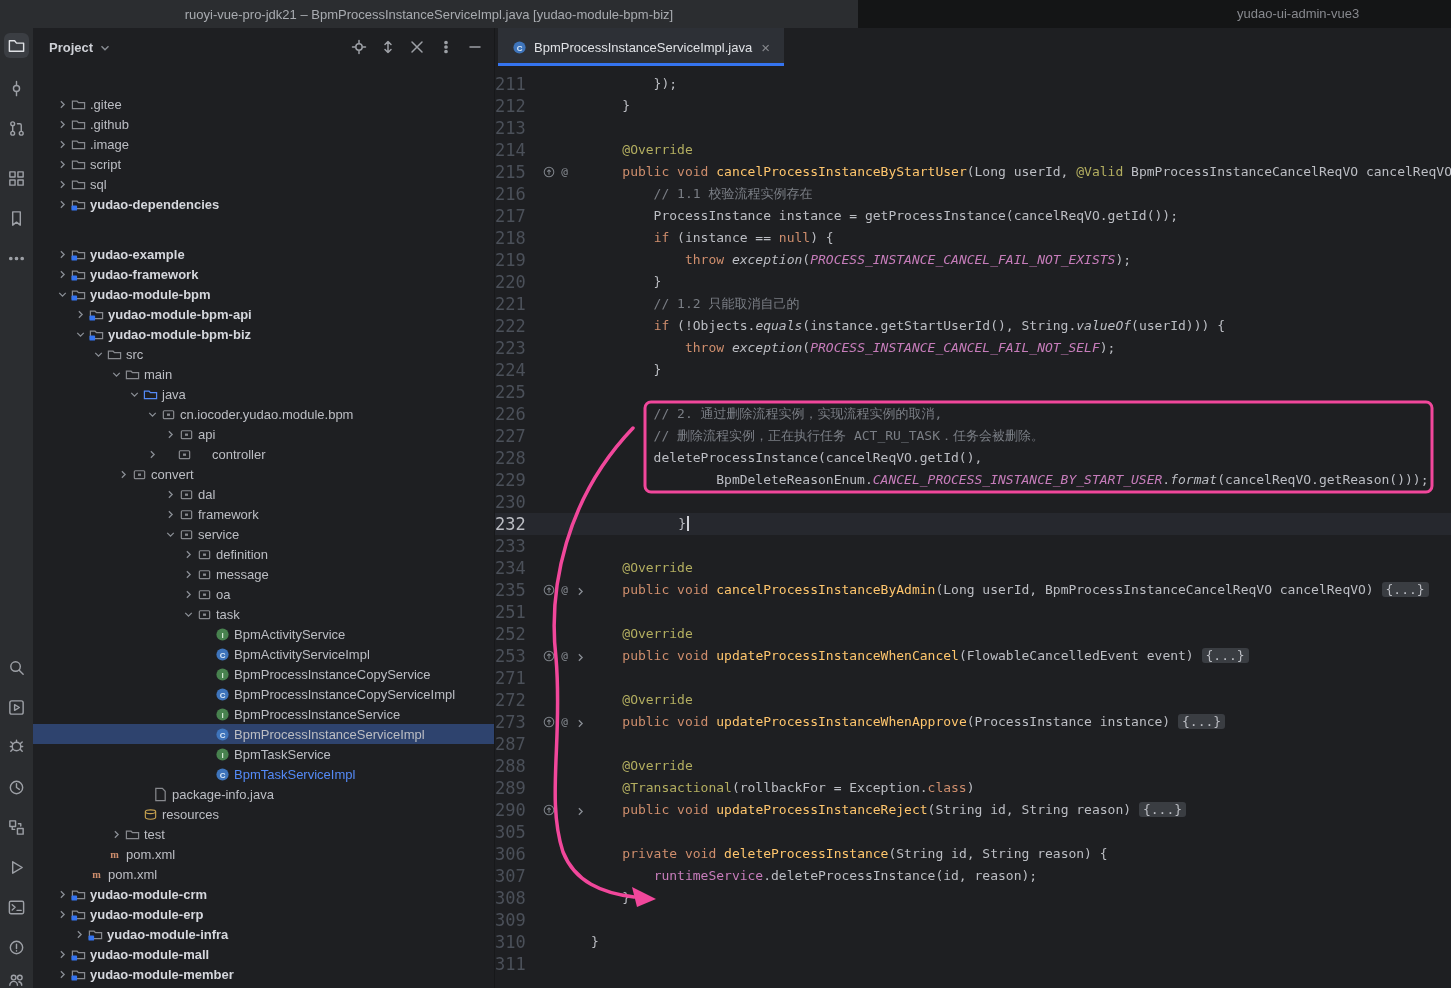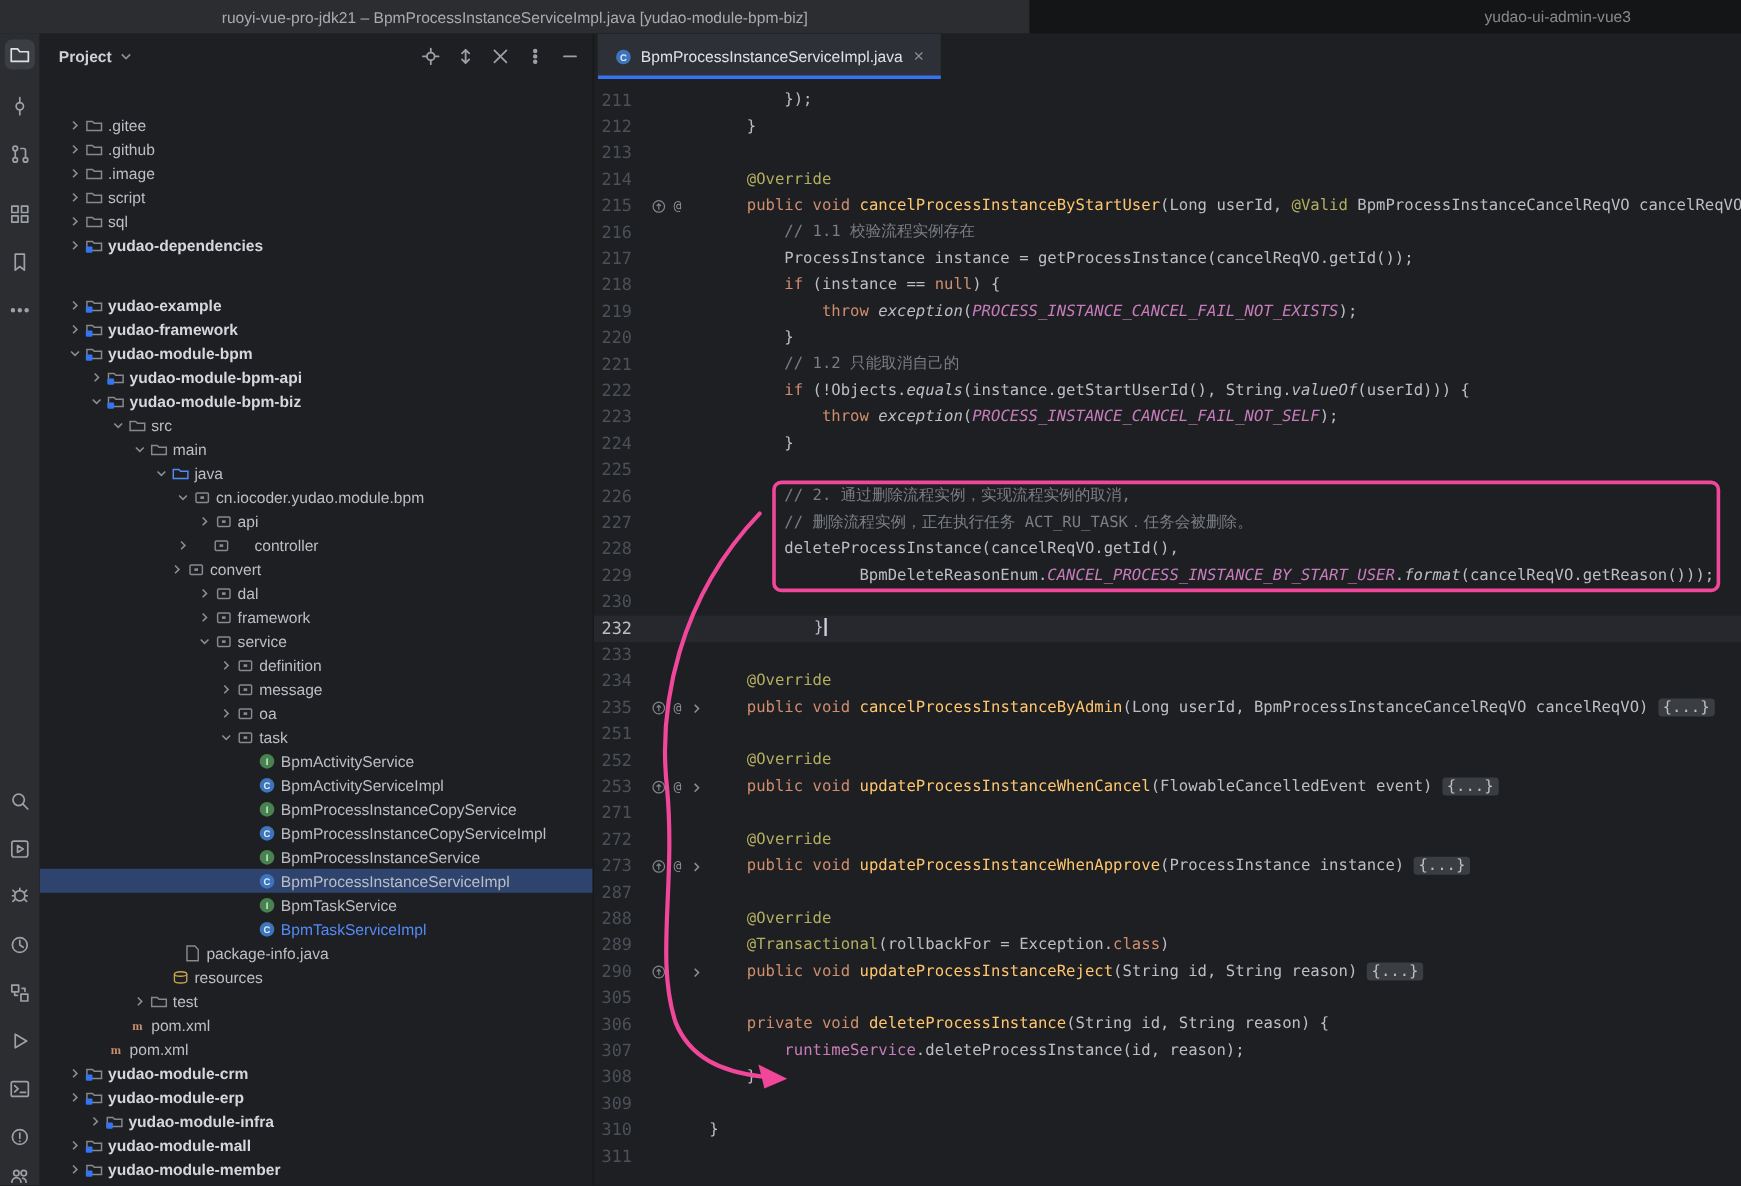--- a/index.html
+++ b/index.html
@@ -49,21 +49,21 @@
   .tab { display:flex; align-items:center; gap:7px; padding:0 12px 0 14px; margin-left:3px;
          background:#2d3036; box-shadow:inset 0 -3px 0 #3574f0; cursor:pointer; }
   .tab-label { color:#dfe1e5; font-size:13px; }
   .tab-close { color:#87898e; font-size:15px; padding:0 2px; cursor:pointer; }
   .tab-fileicon svg { width:15px; height:15px; display:block; }
 
   .codewrap { position:absolute; top:38px; left:0; right:0; bottom:0; padding-top:7px;
               font-family:"DejaVu Sans Mono",monospace; font-size:13px; }
   .cline { display:flex; height:22px; line-height:22px; }
   .cline.cur { background:#26282e;gap:28px; }
-  .lnum { width:38px; flex:none; text-align:center; color:#4b5059; font-size:14px; }
+  .lnum { width:38px; flex:none; text-align:left; color:#4b5059; font-size:17px; }
   .cline.cur .lnum { color:#bcbec4; }
   .lgut { width:58px; flex:none; position:relative; display:flex; align-items:center; gap:3px; padding-left:9px; }
   .gi { display:flex; align-items:center; justify-content:center; width:13px; height:13px; color:#8a8e95; font-size:11px; }
   .gfold { position:absolute; right:4px; top:4px; width:13px; height:13px; cursor:pointer; }
   .gfold svg { width:13px; height:13px; }
   .ltext { white-space:pre; flex:1; }
 
   .seg-d { color:#bcbec4; }
   .seg-k { color:#cf8e6d; }
   .seg-c { color:#7a7e85; }
@@ -452,21 +452,21 @@
             </svg>
           </span>
           <span class="ticon">
             <svg viewBox="0 0 16 16">
               <rect x="2.5" y="4" width="11" height="8.5" rx="1" fill="none" stroke="#87898e" stroke-width="1.3"></rect>
               <rect x="6.4" y="7" width="3.2" height="2.4" fill="#87898e"></rect>
             </svg>
           </span>
           <span class="tlabel">controller</span>
         </div>
-        <div class="trow" style="padding-left: 107px;">
+        <div class="trow" style="padding-left: 83px;">
           <span class="tchev">
             <svg viewBox="0 0 16 16" fill="none" stroke="#8a8e95" stroke-width="1.6">
               <path d="M6 4l4 4-4 4"></path>
             </svg>
           </span>
           <span class="ticon">
             <svg viewBox="0 0 16 16">
               <rect x="2.5" y="4" width="11" height="8.5" rx="1" fill="none" stroke="#87898e" stroke-width="1.3"></rect>
               <rect x="6.4" y="7" width="3.2" height="2.4" fill="#87898e"></rect>
             </svg>

